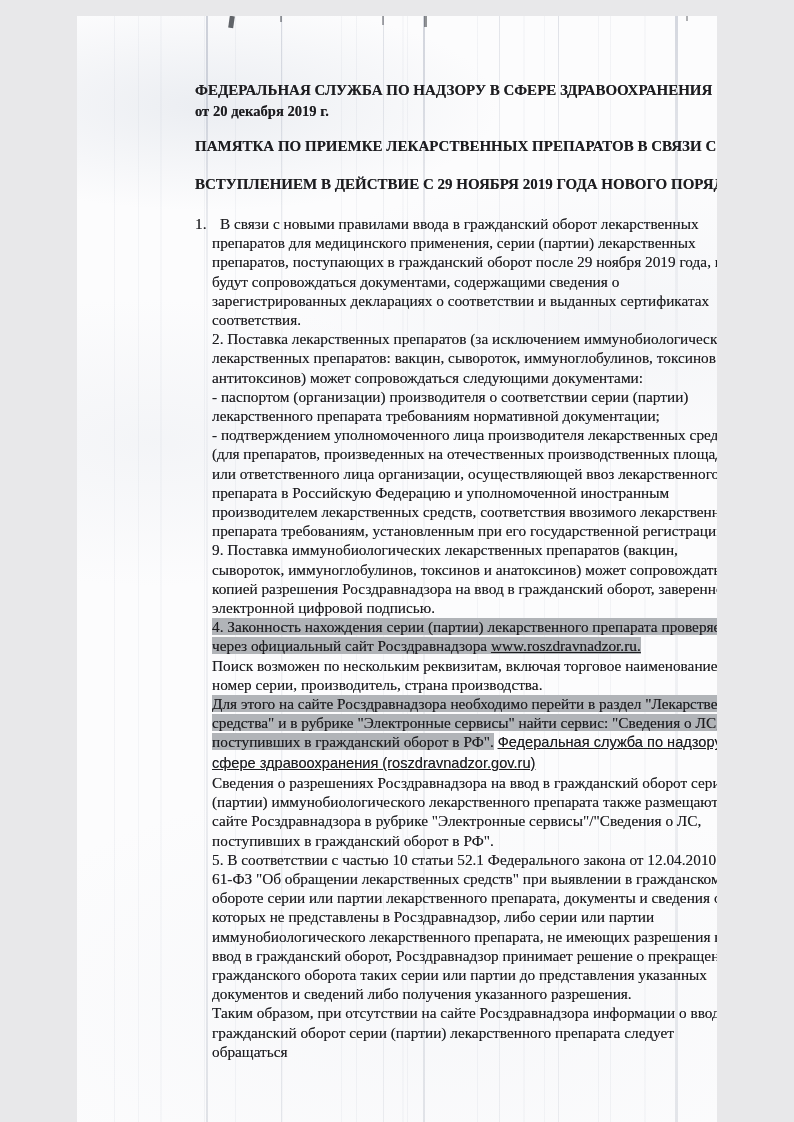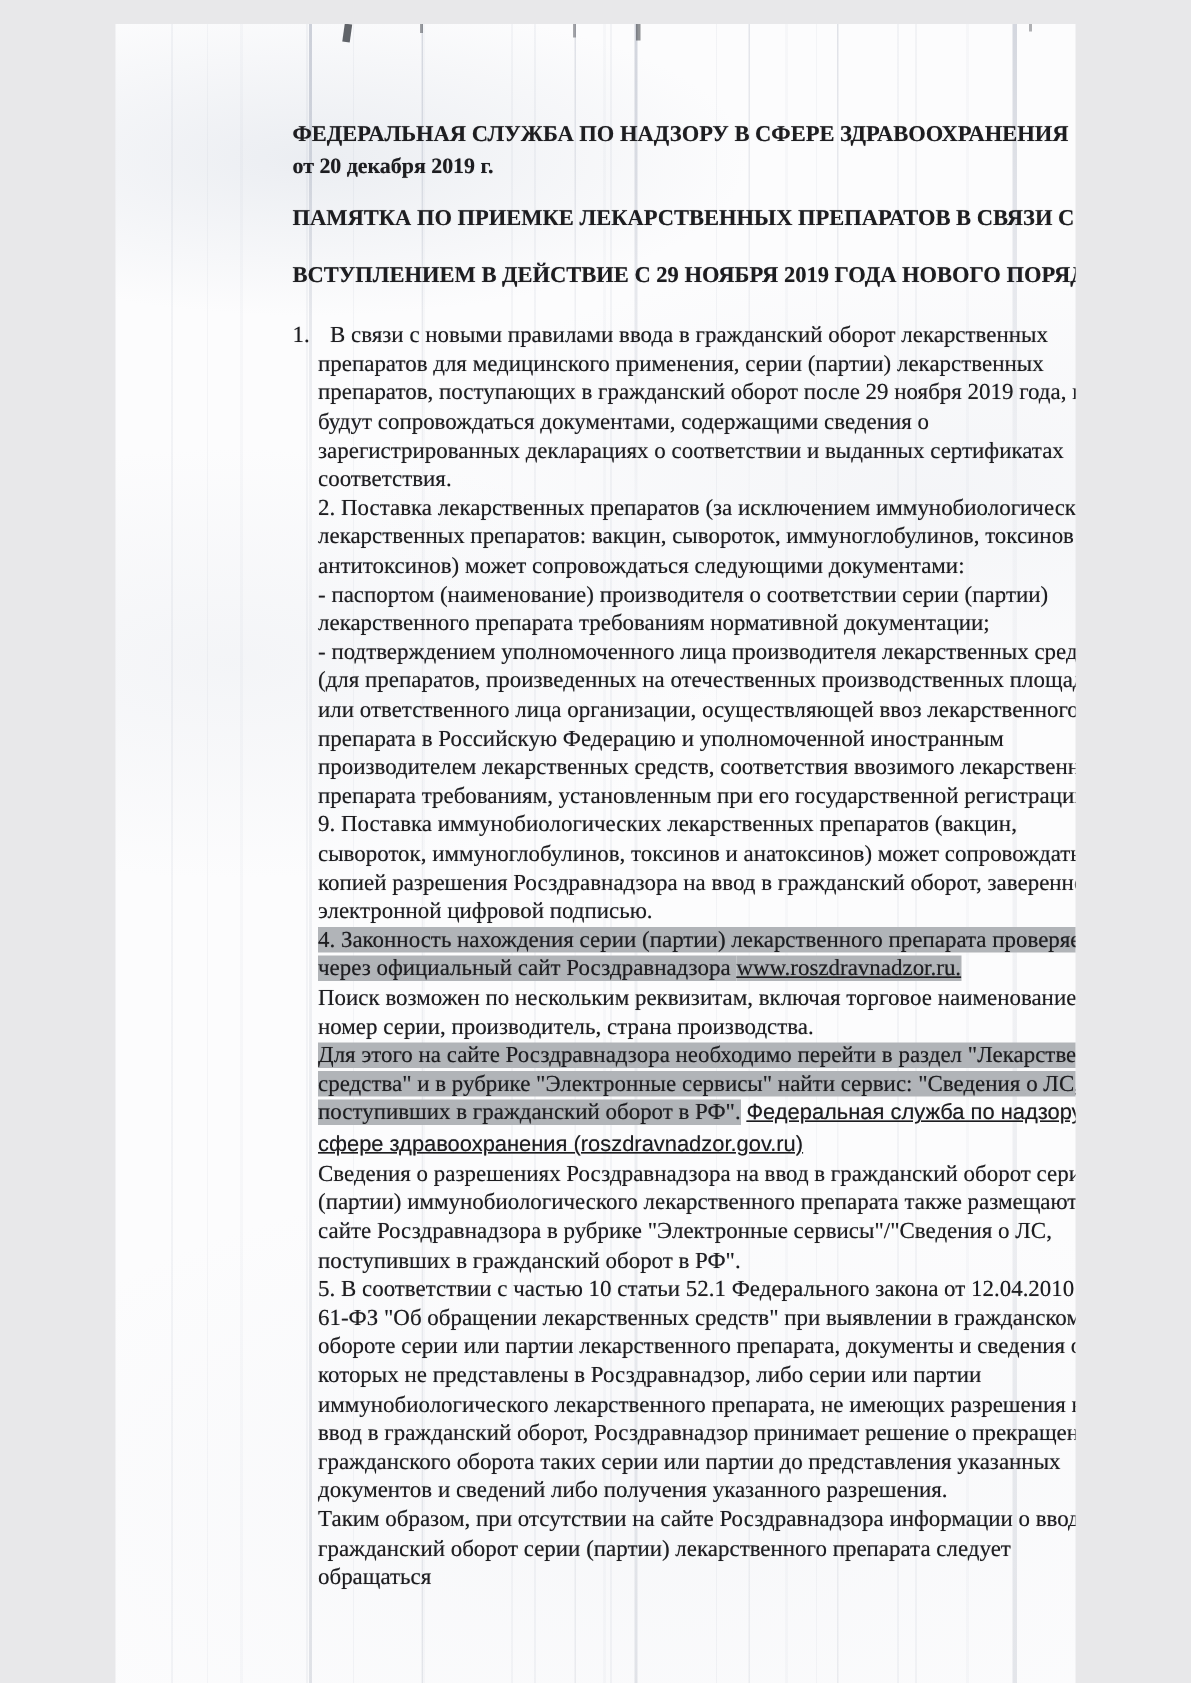--- a/index.html
+++ b/index.html
@@ -96,21 +96,21 @@
       <div class="tline">ПАМЯТКА ПО ПРИЕМКЕ ЛЕКАРСТВЕННЫХ ПРЕПАРАТОВ В СВЯЗИ С</div>
       <div class="tline">ВСТУПЛЕНИЕМ В ДЕЙСТВИЕ С 29 НОЯБРЯ 2019 ГОДА НОВОГО ПОРЯДКА</div>
     </div>
 
     <div class="body-block">
 
       <p class="para"><span class="list-marker">1.</span><span>В связи с новыми правилами ввода в гражданский оборот лекарственных препаратов для медицинского применения, серии (партии) лекарственных препаратов, поступающих в гражданский оборот после 29 ноября 2019 года, не будут сопровождаться документами, содержащими сведения о зарегистрированных декларациях о соответствии и выданных сертификатах соответствия.</span></p>
 
       <p class="para">2. Поставка лекарственных препаратов (за исключением иммунобиологических лекарственных препаратов: вакцин, сывороток, иммуноглобулинов, токсинов и антитоксинов) может сопровождаться следующими документами:</p>
 
-      <p class="para">- паспортом (наименование) производителя о соответствии серии (партии) лекарственного препарата требованиям нормативной документации;</p>
+      <p class="para">- паспортом (организации) производителя о соответствии серии (партии) лекарственного препарата требованиям нормативной документации;</p>
 
       <p class="para">- подтверждением уполномоченного лица производителя лекарственных средств (для препаратов, произведенных на отечественных производственных площадках) или ответственного лица организации, осуществляющей ввоз лекарственного препарата в Российскую Федерацию и уполномоченной иностранным производителем лекарственных средств, соответствия ввозимого лекарственного препарата требованиям, установленным при его государственной регистрации;</p>
 
       <p class="para">9. Поставка иммунобиологических лекарственных препаратов (вакцин, сывороток, иммуноглобулинов, токсинов и анатоксинов) может сопровождаться копией разрешения Росздравнадзора на ввод в гражданский оборот, заверенной электронной цифровой подписью.</p>
 
       <p class="para"><span class="hl">4. Законность нахождения серии (партии) лекарственного препарата проверяется через официальный сайт Росздравнадзора </span><span class="hl-url">www.roszdravnadzor.ru.</span></p>
 
       <p class="para">Поиск возможен по нескольким реквизитам, включая торговое наименование, номер серии, производитель, страна производства.</p>
 
       <p class="para"><span class="hl">Для этого на сайте Росздравнадзора необходимо перейти в раздел "Лекарственные средства" и в рубрике "Электронные сервисы" найти сервис: "Сведения о ЛС, поступивших в гражданский оборот в РФ".</span>

